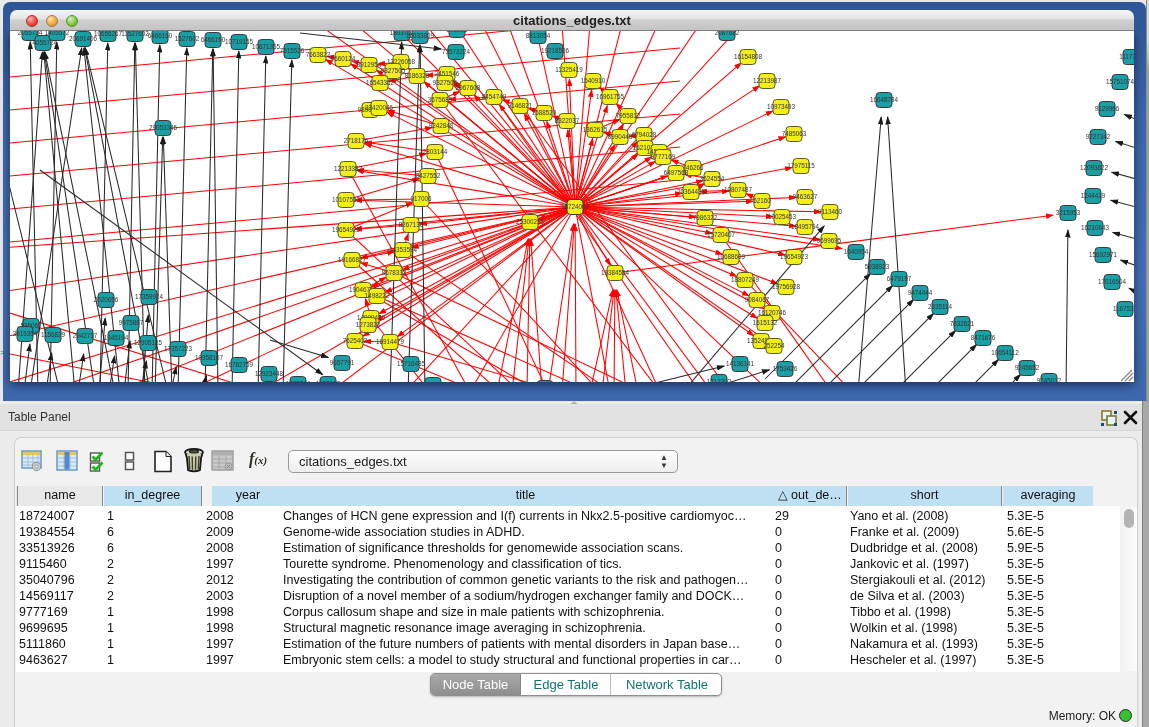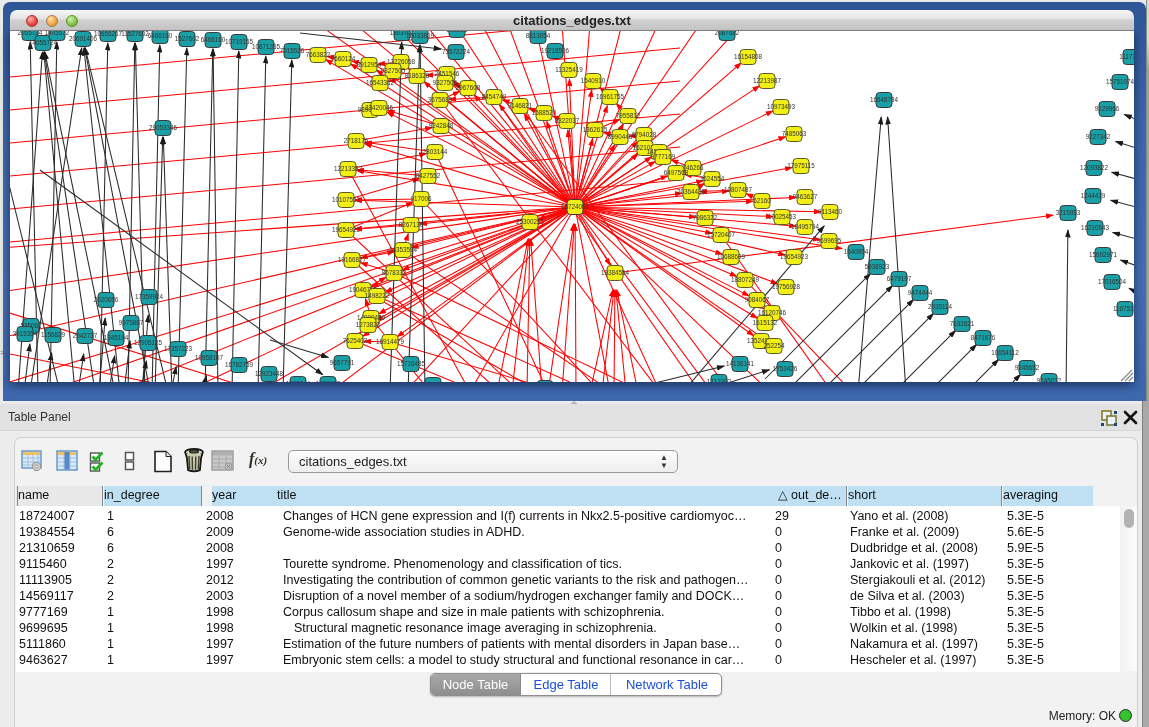--- a/index.html
+++ b/index.html
@@ -17,28 +17,28 @@
 #tphead{position:absolute;left:0;top:404px;width:1142px;height:27px;background:#e2e2e2;border-bottom:1px solid #d5d5d5}
 #tphead .t{position:absolute;left:8px;top:6px;font-size:12px;color:#333}
 #rightstrip{position:absolute;left:1142px;top:401px;width:7px;height:326px;background:#a8a8a8;border-left:1px solid #808080}
 #rightstrip2{position:absolute;left:1146px;top:0;width:3px;height:401px;background:linear-gradient(180deg,#d9d9d9 0,#d9d9d9 40px,#a0a0a0 70px,#a0a0a0 100%);border-left:1px solid #8a8a8a}
 #subpanel{position:absolute;left:14px;top:437px;width:1124px;height:290px;background:#f2f2f2;border:1px solid #cfcfcf;border-bottom:none;border-radius:7px 7px 0 0}
 #ddown{position:absolute;left:288px;top:450px;width:390px;height:23px;border:1px solid #999;border-radius:5px;
  background:linear-gradient(180deg,#fdfdfd,#eee);font-size:13px;color:#222;line-height:21px;padding-left:10px}
 #ddown .ar{position:absolute;right:9px;top:3px;font-size:8px;color:#333;line-height:8px;text-align:center}
 #thead{position:absolute;left:16px;top:485px;height:20px;border-top:1px solid #9a9a9a;border-bottom:1px solid #9a9a9a}
 .hc{position:absolute;top:0;height:20px;background:#bfe0f2;border-right:1px solid #888;
- font-size:12.5px;color:#111;text-align:left;line-height:19px}
+ font-size:12.5px;color:#111;text-align:center;line-height:19px}
 #tbody{position:absolute;left:16px;top:506px;width:1104px;height:166px;background:#fff}
 .trow{position:absolute;left:0;width:1149px;height:16px;font-size:12.5px;color:#111}
 .trow span{position:absolute;top:0;white-space:nowrap}
 #vscroll{position:absolute;left:1121px;top:507px;width:16px;height:164px;background:linear-gradient(90deg,#f2f2f2,#fcfcfc)}
 #vthumb{position:absolute;left:1124px;top:509px;width:10px;height:19px;background:#b3b3b3;border-radius:5px}
 #tabs{position:absolute;left:430px;top:673px;width:292px;height:23px;border:1px solid #8f8f8f;border-radius:5px;background:#fff;box-shadow:0 1px 2px rgba(0,0,0,.25)}
-.tab{position:absolute;top:0;height:21px;font-size:13px;line-height:21px;text-align:center;color:#1d4ed8}
+.tab{position:absolute;top:0;height:21px;font-size:13px;line-height:21px;text-align:center;color:#0f766e}
 #tab1{left:0;width:90px;background:linear-gradient(180deg,#a9a9a9,#8e8e8e);color:#fff;border-radius:4px 0 0 4px;border-right:1px solid #888}
 #tab2{left:91px;width:89px;border-right:1px solid #bbb}
 #tab3{left:181px;width:110px}
 #memory{position:absolute;left:1040px;top:709px;width:76px;font-size:12px;color:#222;text-align:right}
 #memdot{position:absolute;left:1119px;top:709px;width:13px;height:13px;border-radius:50%;background:#36c12e;border:1.5px solid #2a2a2a}
 .icon{position:absolute;top:450px}
 </style></head><body>
 <div id="win"></div>
 <div style="position:absolute;left:0px;top:348px;font-size:8px;color:#555;font-family:'Liberation Sans',sans-serif;z-index:5">˃</div>
 <div id="winshade"></div>
@@ -667,38 +667,39 @@
 <div class="trow" style="top:525px">
     <span style="left:19px">19384554</span>
     <span style="left:107px">6</span>
     <span style="left:206px">2009</span>
     <span style="left:283px">Genome-wide association studies in ADHD.</span>
     <span style="left:775px">0</span>
     <span style="left:850px">Franke et al. (2009)</span>
     <span style="left:1007px">5.6E-5</span>
   </div>
 <div class="trow" style="top:541px">
-    <span style="left:19px">21310659</span>
+    <span style="left:19px">33513926</span>
     <span style="left:107px">6</span>
     <span style="left:206px">2008</span>
+    <span style="left:283px">Estimation of significance thresholds for genomewide association scans.</span>
     <span style="left:775px">0</span>
     <span style="left:850px">Dudbridge et al. (2008)</span>
     <span style="left:1007px">5.9E-5</span>
   </div>
 <div class="trow" style="top:557px">
     <span style="left:19px">9115460</span>
     <span style="left:107px">2</span>
     <span style="left:206px">1997</span>
     <span style="left:283px">Tourette syndrome. Phenomenology and classification of tics.</span>
     <span style="left:775px">0</span>
     <span style="left:850px">Jankovic et al. (1997)</span>
     <span style="left:1007px">5.3E-5</span>
   </div>
 <div class="trow" style="top:573px">
-    <span style="left:19px">11113905</span>
+    <span style="left:19px">35040796</span>
     <span style="left:107px">2</span>
     <span style="left:206px">2012</span>
     <span style="left:283px">Investigating the contribution of common genetic variants to the risk and pathogen…</span>
     <span style="left:775px">0</span>
     <span style="left:850px">Stergiakouli et al. (2012)</span>
     <span style="left:1007px">5.5E-5</span>
   </div>
 <div class="trow" style="top:589px">
     <span style="left:19px">14569117</span>
     <span style="left:107px">2</span>
@@ -714,39 +715,39 @@
     <span style="left:206px">1998</span>
     <span style="left:283px">Corpus callosum shape and size in male patients with schizophrenia.</span>
     <span style="left:775px">0</span>
     <span style="left:850px">Tibbo et al. (1998)</span>
     <span style="left:1007px">5.3E-5</span>
   </div>
 <div class="trow" style="top:621px">
     <span style="left:19px">9699695</span>
     <span style="left:107px">1</span>
     <span style="left:206px">1998</span>
-    <span style="left:294px">Structural magnetic resonance image averaging in schizophrenia.</span>
+    <span style="left:283px">Structural magnetic resonance image averaging in schizophrenia.</span>
     <span style="left:775px">0</span>
     <span style="left:850px">Wolkin et al. (1998)</span>
     <span style="left:1007px">5.3E-5</span>
   </div>
 <div class="trow" style="top:637px">
     <span style="left:19px">5111860</span>
     <span style="left:107px">1</span>
     <span style="left:206px">1997</span>
     <span style="left:283px">Estimation of the future numbers of patients with mental disorders in Japan base…</span>
     <span style="left:775px">0</span>
-    <span style="left:850px">Nakamura et al. (1997)</span>
+    <span style="left:850px">Nakamura et al. (1993)</span>
     <span style="left:1007px">5.3E-5</span>
   </div>
 <div class="trow" style="top:653px">
     <span style="left:19px">9463627</span>
     <span style="left:107px">1</span>
     <span style="left:206px">1997</span>
-    <span style="left:283px">Embryonic stem cells: a model to study structural and functional resonance in car…</span>
+    <span style="left:283px">Embryonic stem cells: a model to study structural and functional properties in car…</span>
     <span style="left:775px">0</span>
     <span style="left:850px">Hescheler et al. (1997)</span>
     <span style="left:1007px">5.3E-5</span>
   </div>
 <div id="vscroll"></div>
 <div id="vthumb"></div>
 <div id="tabs">
     <div class="tab" id="tab1">Node Table</div>
     <div class="tab" id="tab2">Edge Table</div>
     <div class="tab" id="tab3">Network Table</div>

